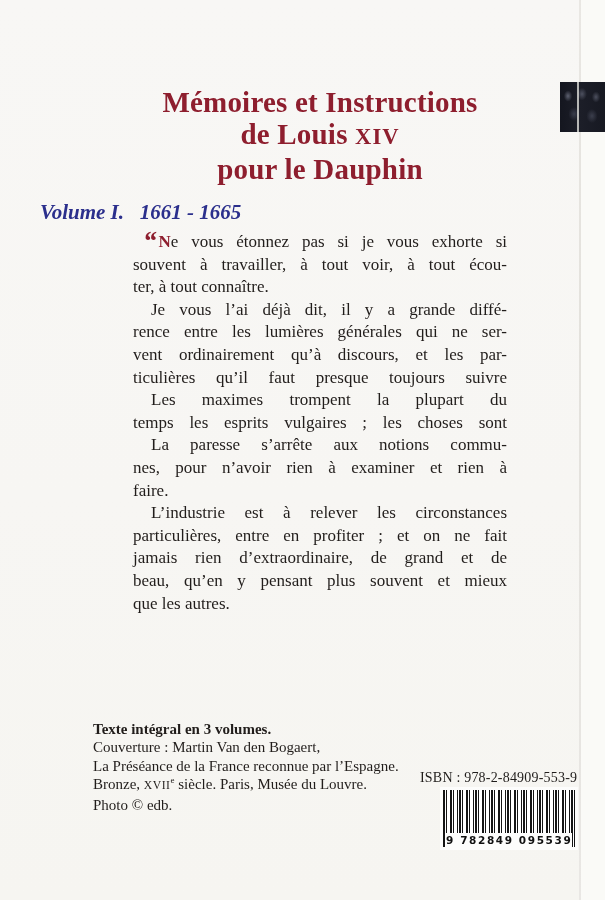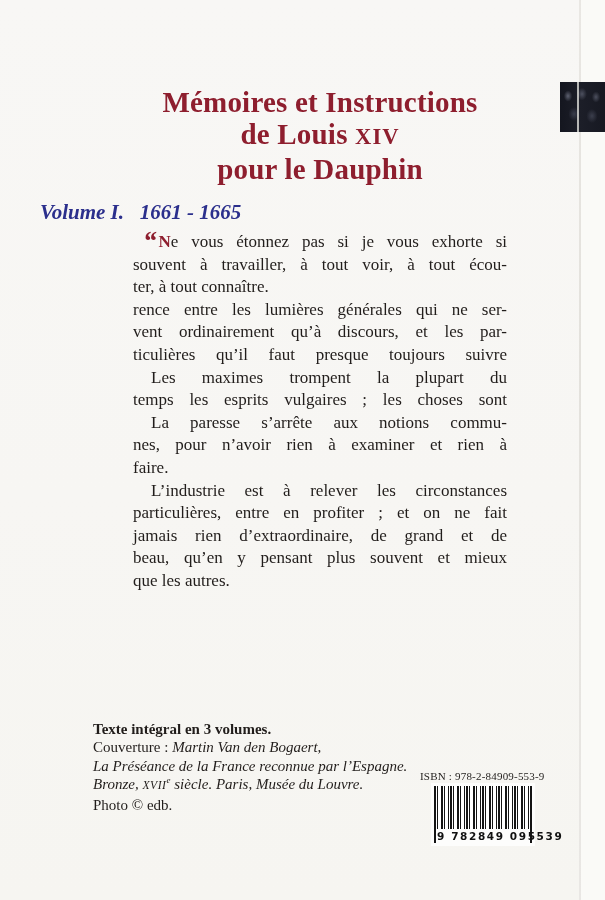--- a/index.html
+++ b/index.html
@@ -65,29 +65,29 @@
     font-size: 27px; line-height: 0; vertical-align: -3px; margin-right: 3px;
     letter-spacing: -1px;
   }
   .redcap { color: #8e1e2e; font-weight: bold; }
 
   .credits {
     position: absolute; left: 93px; top: 720px; width: 330px;
     font-size: 15px; line-height: 18.4px;
   }
   .credits .b { font-weight: bold; }
-  .credits .i { font-style: italic; }
+  .credits .i { }
   .credits .numeral-small { font-size: 0.78em; letter-spacing: .5px; }
   .credits sup { font-size: 9px; line-height: 0; }
 
   .isbn-block { position: absolute; left: 420px; top: 770px; width: 160px; }
-  .isbn-label { font-size: 11px; letter-spacing: .2px; color: #201d1b; }
+  .isbn-label { font-size: 14px; letter-spacing: .2px; color: #201d1b; }
   .barcode {
-    position: relative; margin-top: 4px; margin-left: 14px;
-    width: 98px; height: 57px;
+    position: relative; margin-top: 4px; margin-left: 23px;
+    width: 132px; height: 57px;
     background: repeating-linear-gradient(90deg,
       #141414 0 2px, #ffffff 2px 3px,
       #141414 3px 4px, #ffffff 4px 7px,
       #141414 7px 9px, #ffffff 9px 10px,
       #141414 10px 11px, #ffffff 11px 14px,
       #141414 14px 15px, #ffffff 15px 16px);
     outline: 3px solid #fdfdfc;
   }
   .barcode-digits {
     position: absolute; left: 3px; right: 3px; bottom: 0; height: 14px;
@@ -115,20 +115,21 @@
     <div><span>de Louis </span><span class="numeral-small">XIV</span></div>
     <div>pour le Dauphin</div>
   </div>
 
   <div class="volume-line">Volume I.  1661 - 1665</div>
 
   <div class="body-block">
     <div class="line first"><span class="qmark">“</span><span class="redcap">N</span><span>e vous étonnez pas si je vous exhorte si</span></div>
     <div class="line">souvent à travailler, à tout voir, à tout écou-</div>
     <div class="line pend">ter, à tout connaître.</div>
+    <div class="line pstart">Je vous l’ai déjà dit, il y a grande diffé-</div>
     <div class="line">rence entre les lumières générales qui ne ser-</div>
     <div class="line">vent ordinairement qu’à discours, et les par-</div>
     <div class="line">ticulières qu’il faut presque toujours suivre</div>
     <div class="line pstart">Les maximes trompent la plupart du</div>
     <div class="line">temps les esprits vulgaires ; les choses sont</div>
     <div class="line pstart">La paresse s’arrête aux notions commu-</div>
     <div class="line">nes, pour n’avoir rien à examiner et rien à</div>
     <div class="line pend">faire.</div>
     <div class="line pstart">L’industrie est à relever les circonstances</div>
     <div class="line">particulières, entre en profiter ; et on ne fait</div>

